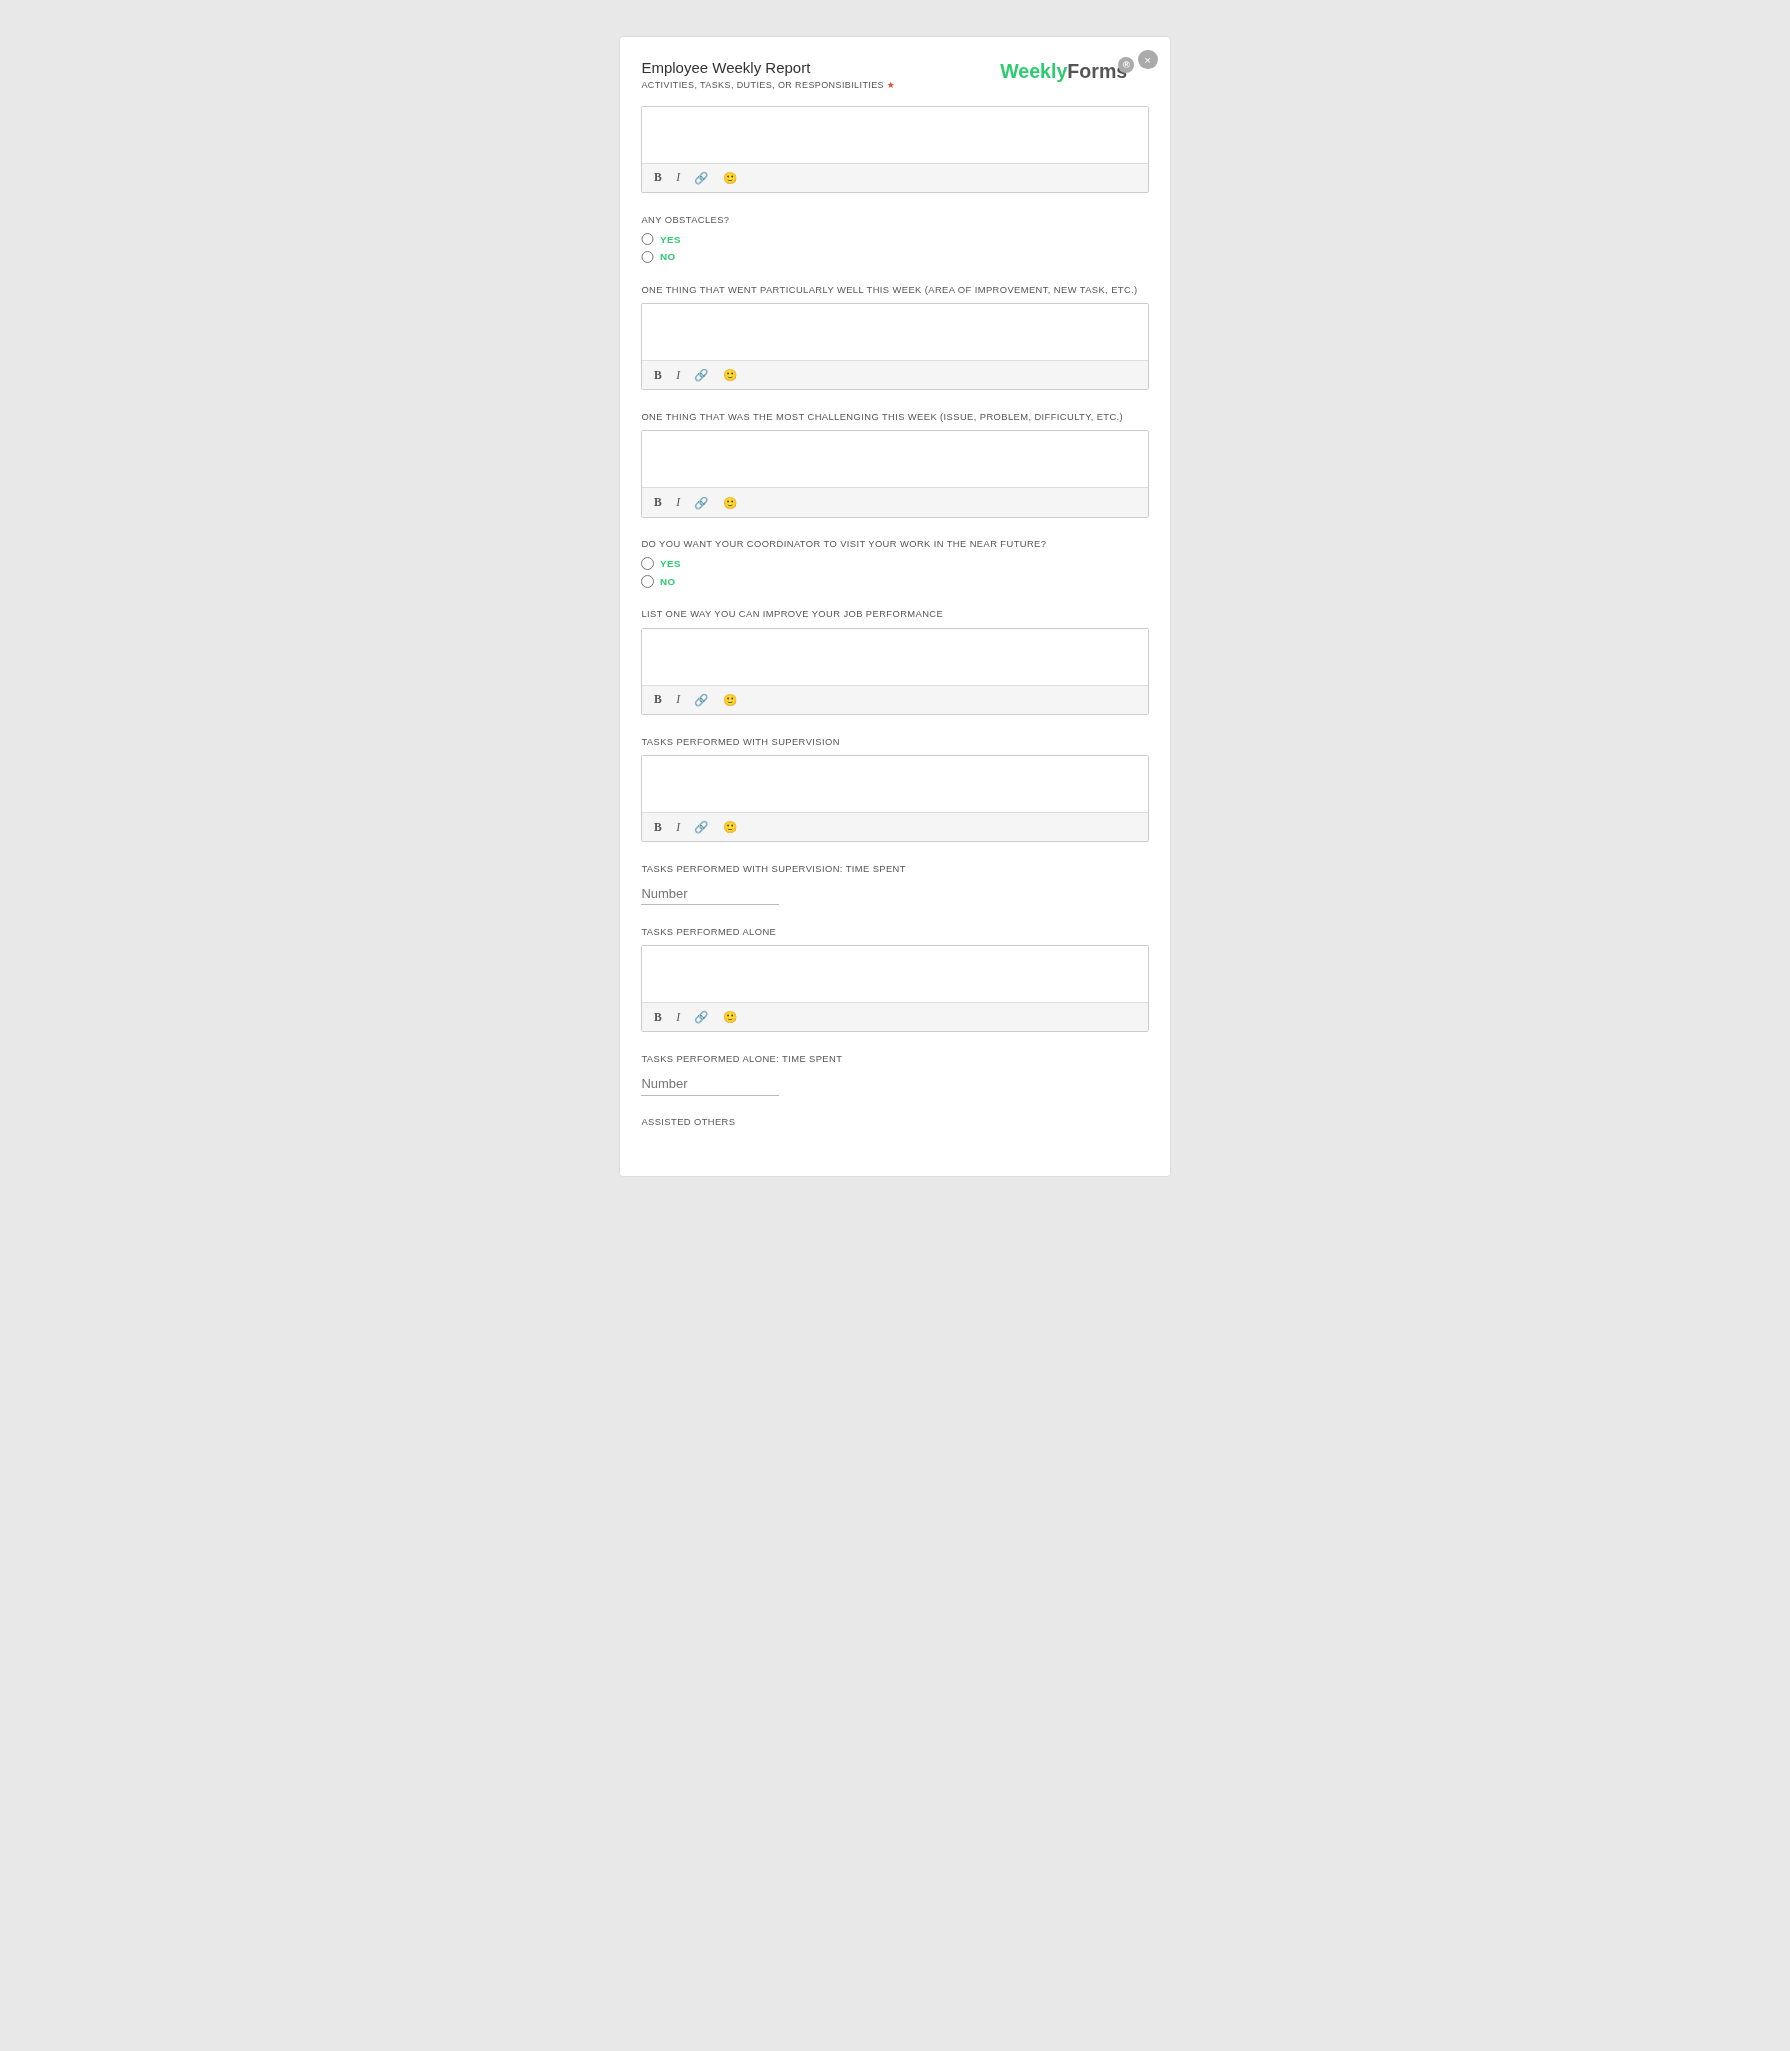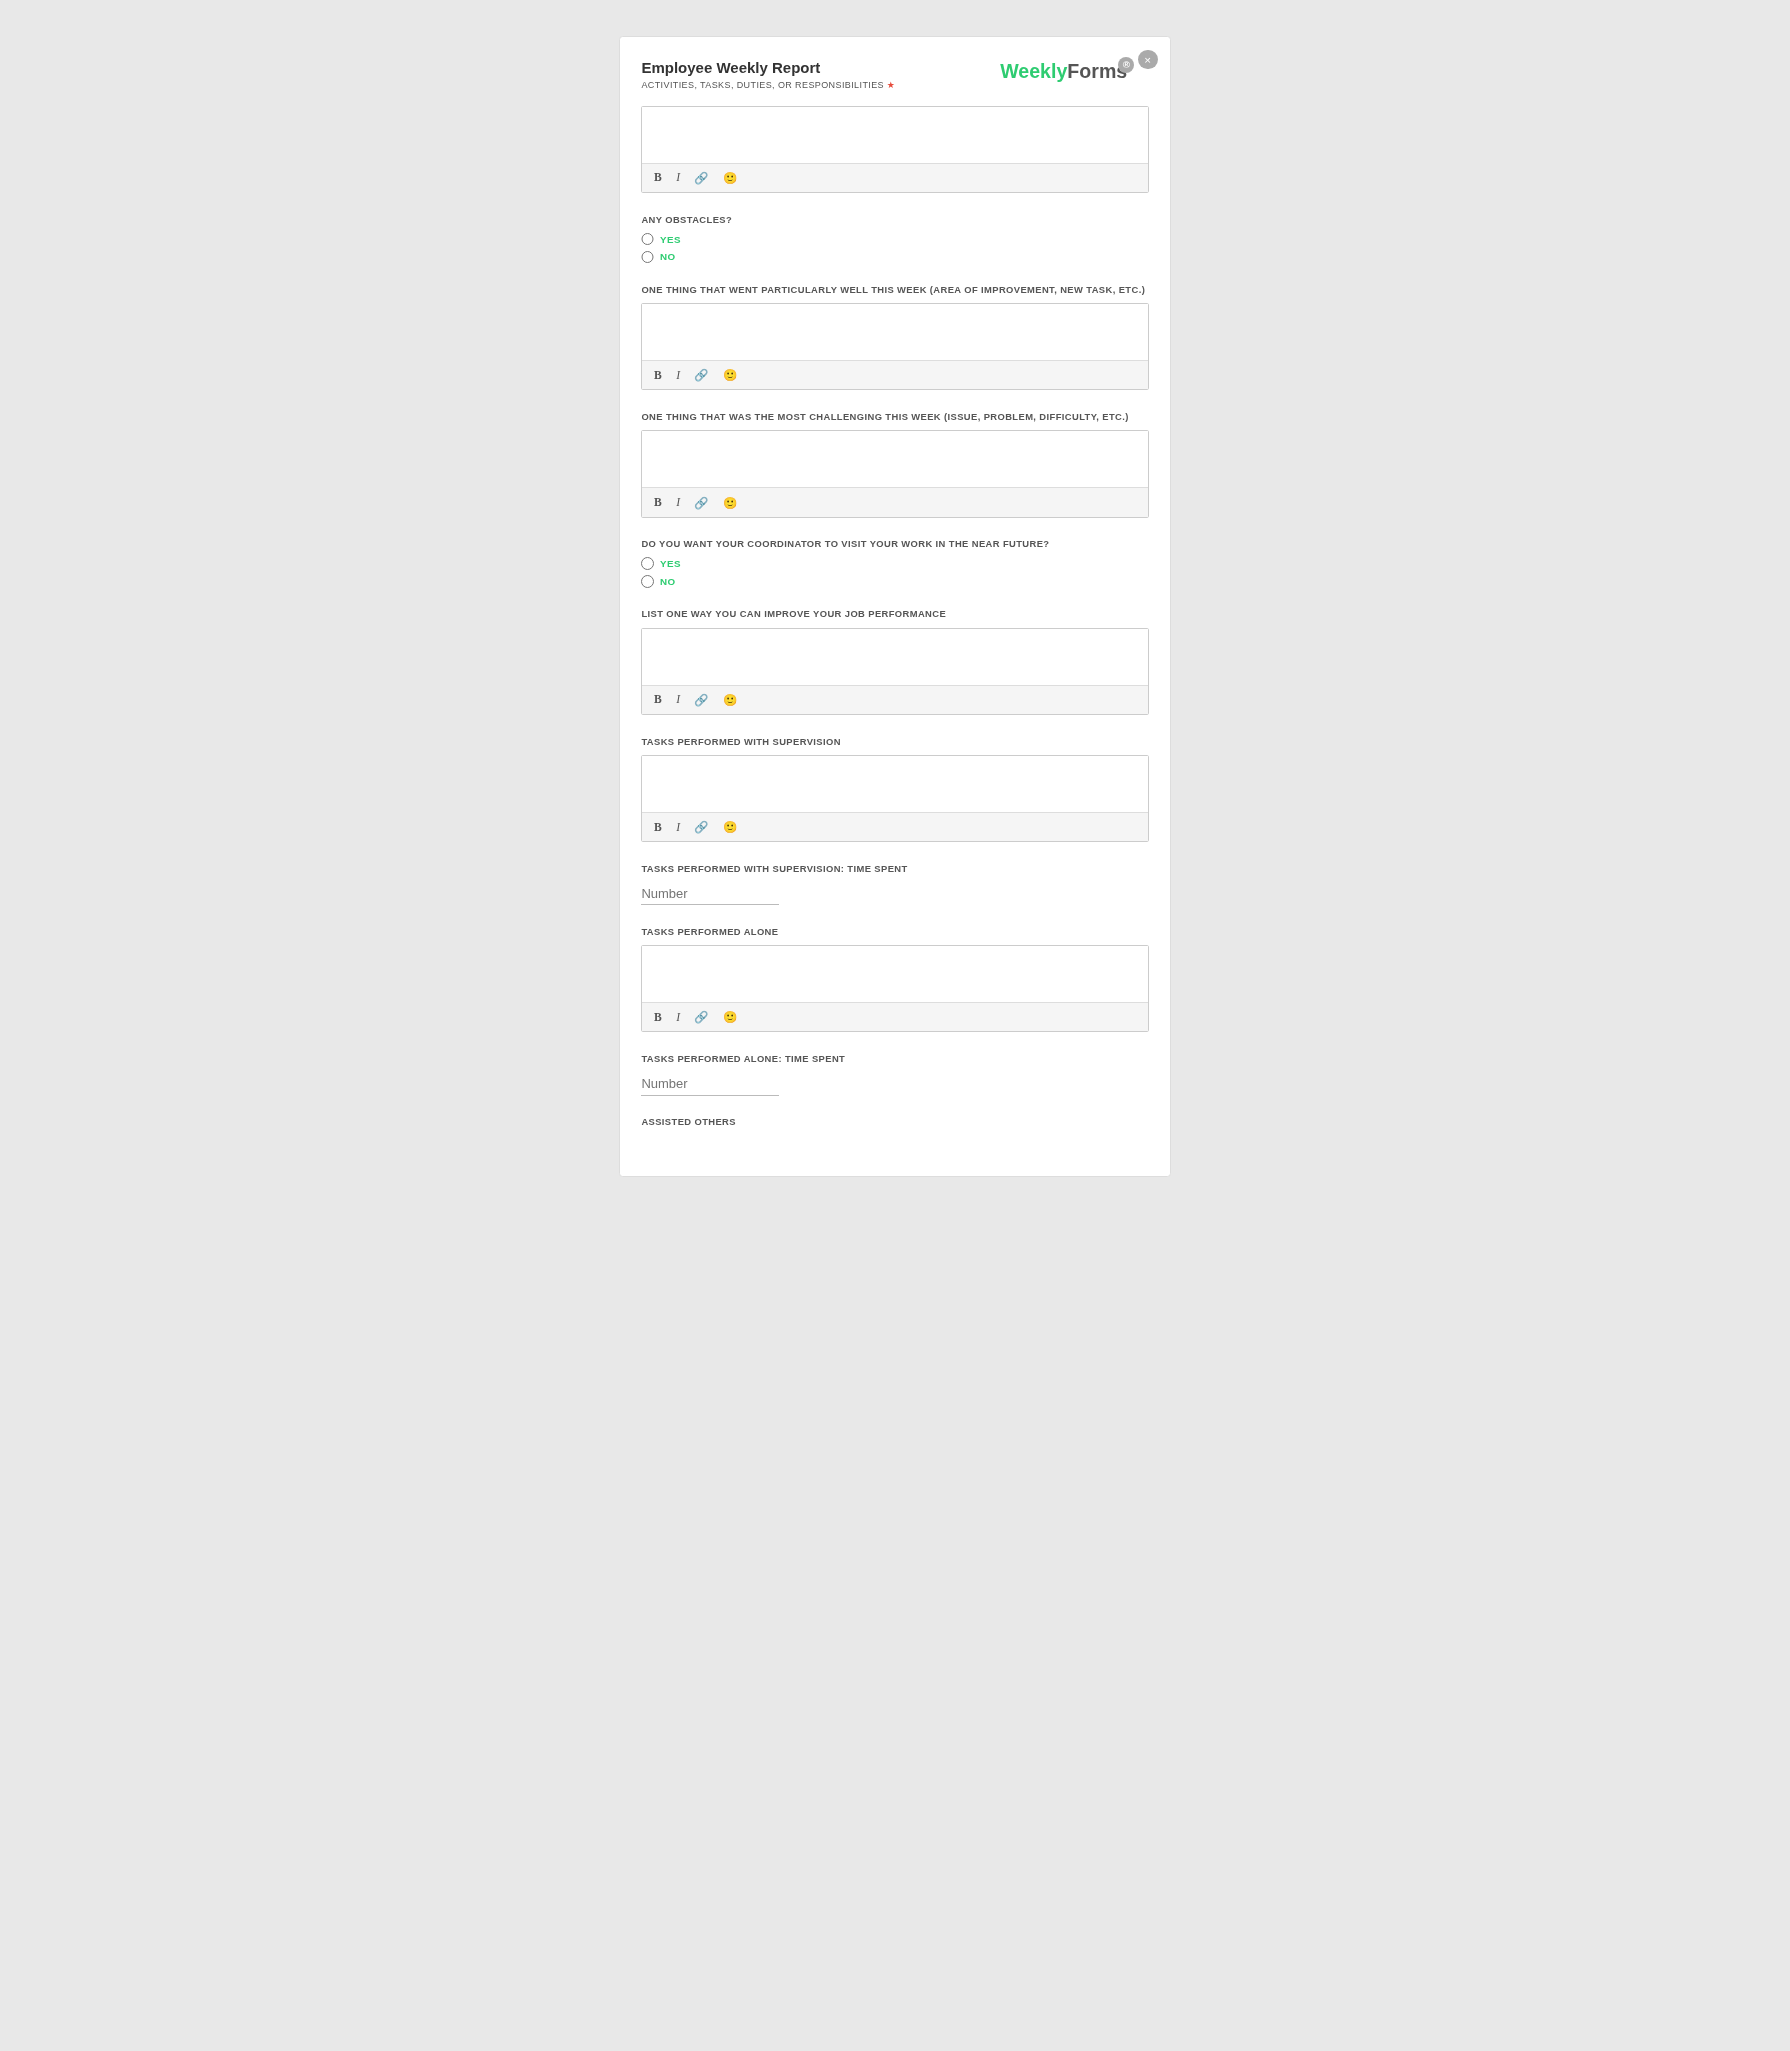--- a/index.html
+++ b/index.html
@@ -21,21 +21,21 @@
       position: relative;
     }
     .form-header {
       display: flex;
       justify-content: space-between;
       align-items: flex-start;
       margin-bottom: 16px;
     }
     .form-title {
       font-size: 15px;
-      font-weight: bold;
+      font-weight: normal;
       color: #333;
       line-height: 1.3;
     }
     .form-subtitle {
       font-size: 9px;
       font-weight: normal;
       color: #555;
       letter-spacing: 0.4px;
       margin-top: 1.8px;
     }
@@ -89,21 +89,21 @@
       top: 12.5px;
       right: 12.5px;
       border: none;
       line-height: 1;
     }
     .section {
       margin-bottom: 19.6px;
     }
     .section-label {
       font-size: 9.4px;
-      font-weight: bold;
+      font-weight: normal;
       color: #555;
       letter-spacing: 0.4px;
       text-transform: uppercase;
       margin-bottom: 7.1px;
       line-height: 1.4;
     }
     .rich-text-area {
       border: 0.9px solid #ccc;
       border-radius: 1.8px;
       background: #fff;

